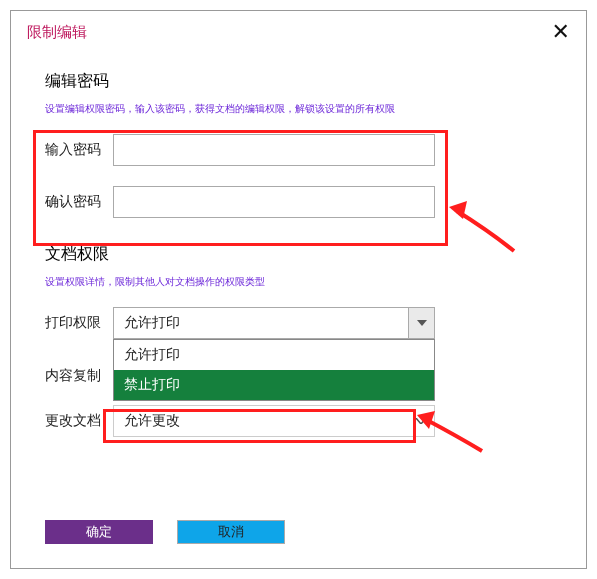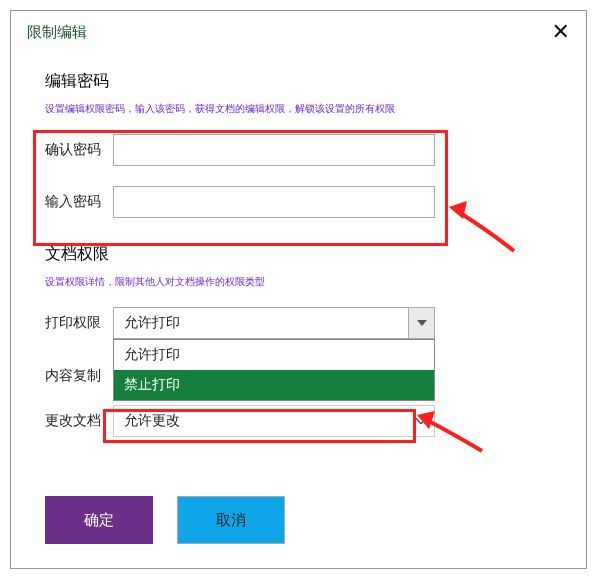--- a/index.html
+++ b/index.html
@@ -18,21 +18,21 @@
       position: relative;
     }
     .titlebar {
       display: flex;
       align-items: center;
       justify-content: space-between;
       padding: 10px 16px 8px 16px;
     }
     .titlebar-title {
       font-size: 15px;
-      color: #14532d;
+      color: #be185d;
     }
     .close-btn {
       font-size: 22px;
       color: #111;
       cursor: pointer;
       line-height: 1;
       user-select: none;
     }
     .content {
       padding: 20px 34px 0 34px;
@@ -117,25 +117,25 @@
     }
     .button-row {
       position: absolute;
       left: 34px;
       bottom: 24px;
       display: flex;
       gap: 24px;
     }
     .btn {
       width: 108px;
-      height: 48px;
+      height: 24px;
       display: flex;
       align-items: center;
       justify-content: center;
-      font-size: 15px;
+      font-size: 13px;
       cursor: pointer;
       user-select: none;
     }
     .btn-primary {
       background: #6b2f8a;
       color: #fff;
       border: none;
     }
     .btn-secondary {
       background: #0ea5e9;
@@ -180,26 +180,26 @@
       <span>✕</span>
     </div>
   </div>
 
   <div class="content">
 
     <div class="section-title">编辑密码</div>
     <div class="section-desc">设置编辑权限密码，输入该密码，获得文档的编辑权限，解锁该设置的所有权限</div>
 
     <div class="form-row">
+      <div class="form-label">输入密码</div>
+      <input type="password" class="text-input" style="">
+    </div>
+
+    <div class="form-row">
       <div class="form-label">确认密码</div>
-      <input type="password" class="text-input" style="">
-    </div>
-
-    <div class="form-row">
-      <div class="form-label">输入密码</div>
       <input type="password" class="text-input" style="">
     </div>
 
     <div class="section2">
       <div class="section-title">文档权限</div>
       <div class="section-desc">设置权限详情，限制其他人对文档操作的权限类型</div>
 
       <div class="form-row select-row" style="margin-bottom:8px; position:relative;">
         <div class="form-label">打印权限</div>
         <div class="select-wrap">

